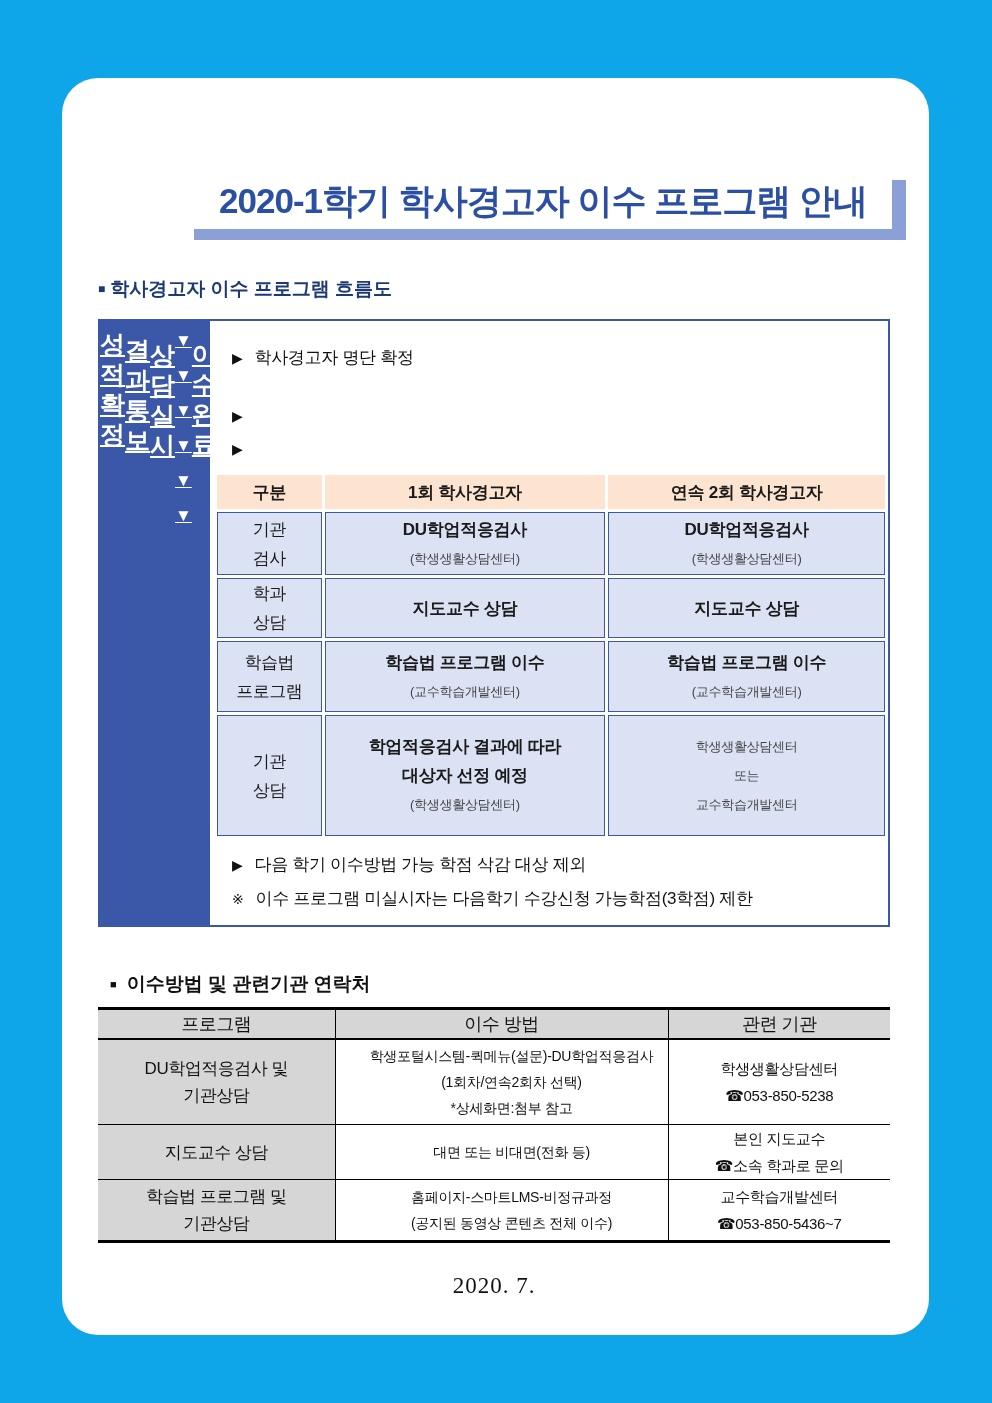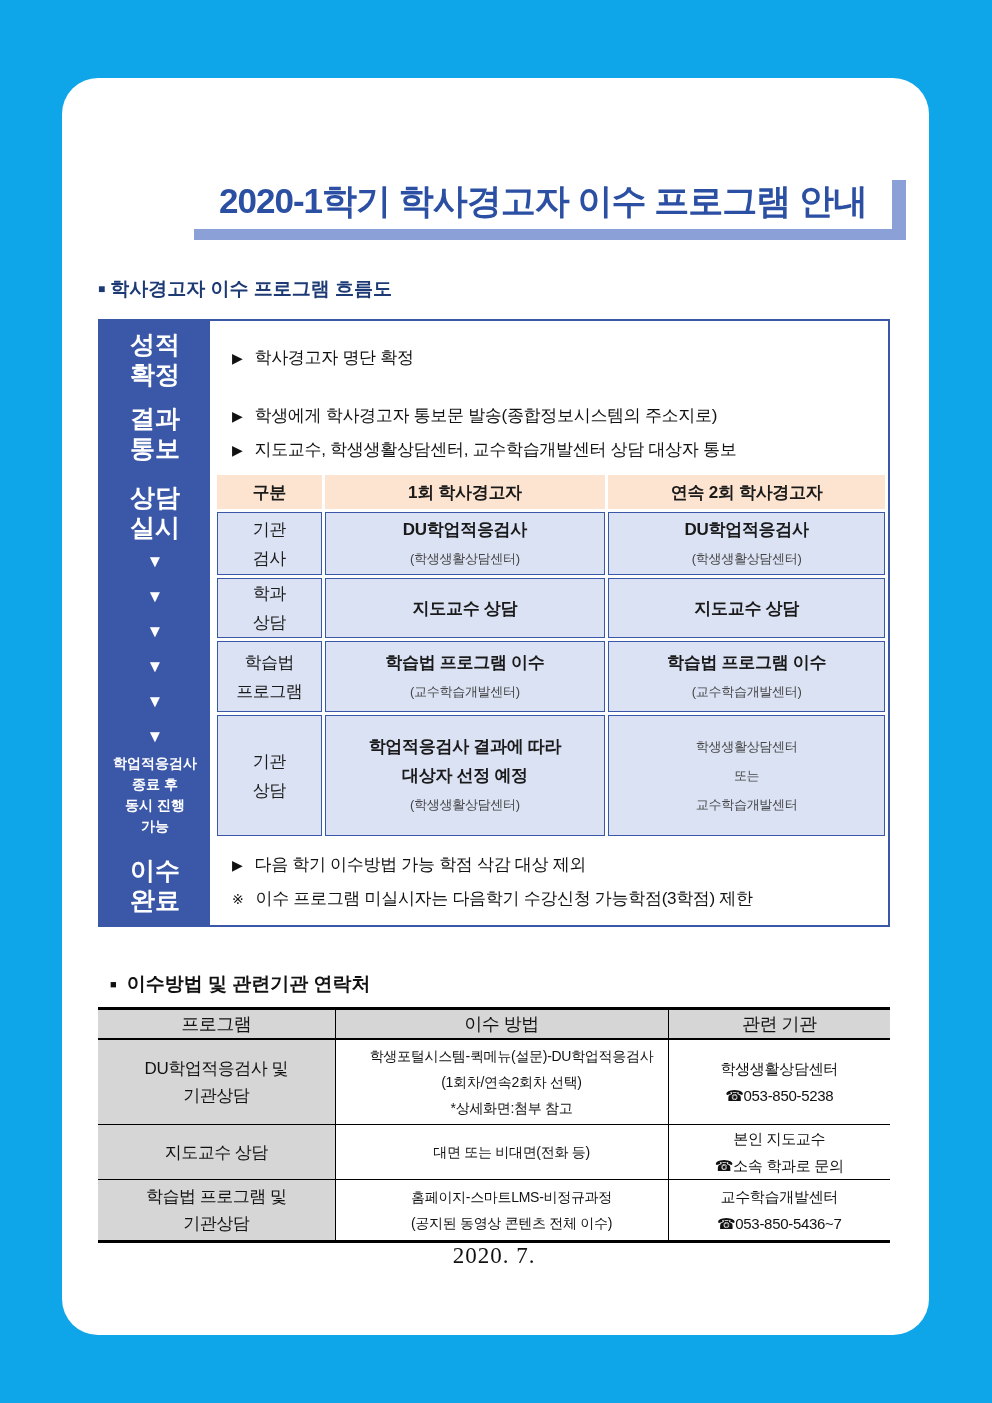--- a/index.html
+++ b/index.html
@@ -82,21 +82,22 @@
     border: 2px solid #3b57a8;
     display: flex;
     background: #ffffff;
   }
   .flow-sidebar {
     width: 110px;
     flex: 0 0 110px;
     background: #3b57a8;
     color: #ffffff;
     display: flex;
-    flex-direction: column;
+    flex-direction: row;
+    text-decoration: underline;
   }
   .stage {
     font-size: 25px;
     font-weight: 700;
     line-height: 30px;
     text-align: center;
     white-space: pre-line;
   }
   .stage.s1 { margin-top: 8px; }
   .stage.s2 { margin-top: 14px; }
@@ -212,20 +213,21 @@
     letter-spacing: -0.5px;
   }
   .methods-table .method { font-size: 14px; line-height: 26px; letter-spacing: -0.3px; padding-left: 20px; }
   .methods-table .org { font-size: 15px; line-height: 27px; letter-spacing: -0.3px; }
   .methods-table tr.m1 td { height: 86px; }
   .methods-table tr.m2 td { height: 52px; }
   .methods-table tr.m3 td { height: 62px; }
 
   
   .footer-date {
+    margin-top: 30px;
     text-align: center;
     font-family: "Liberation Serif", "DejaVu Serif", serif;
     font-size: 23px;
     letter-spacing: 1px;
     color: #111111;
   }
 </style>
 </head>
 <body>
 
@@ -253,45 +255,39 @@
         <div class="stage s3">상담
 실시</div>
         <div class="arrows">
           <div class="arrow">▼</div>
           <div class="arrow">▼</div>
           <div class="arrow">▼</div>
           <div class="arrow">▼</div>
           <div class="arrow">▼</div>
           <div class="arrow">▼</div>
         </div>
-        <div class="side-note">학업적응검사
-종료 후
-동시 진행
-가능</div>
         <div class="stage s4">이수
 완료</div>
       </div>
 
       <div class="flow-content">
 
         <div class="frow sec1">
           <div class="bullet-line">
             <span class="bl">▶</span>
             <span>학사경고자 명단 확정</span>
           </div>
         </div>
 
         <div class="frow sec2">
           <div class="bullet-line">
             <span class="bl">▶</span>
-            <span>학생에게 학사경고자 통보문 발송(종합정보시스템의 주소지로)</span>
           </div>
           <div class="bullet-line">
             <span class="bl">▶</span>
-            <span>지도교수, 학생생활상담센터, 교수학습개발센터 상담 대상자 통보</span>
           </div>
         </div>
 
         <table class="consult-table">
           <colgroup>
               <col style="width:105px">
               <col style="width:282px">
               <col style="width:278px">
             </colgroup>
           <tbody>

